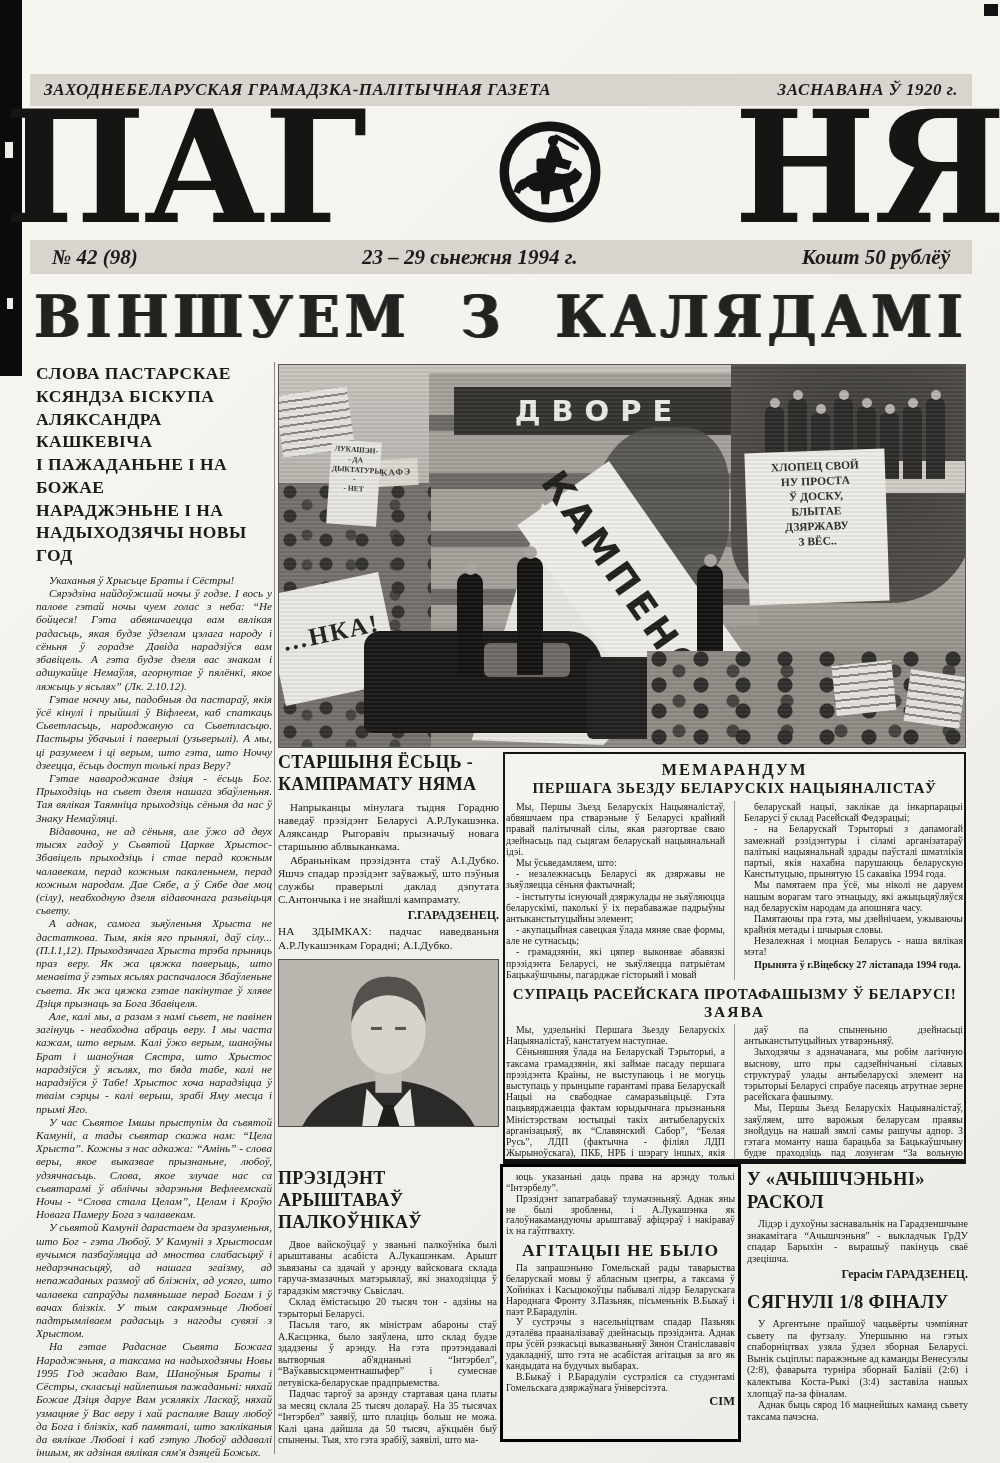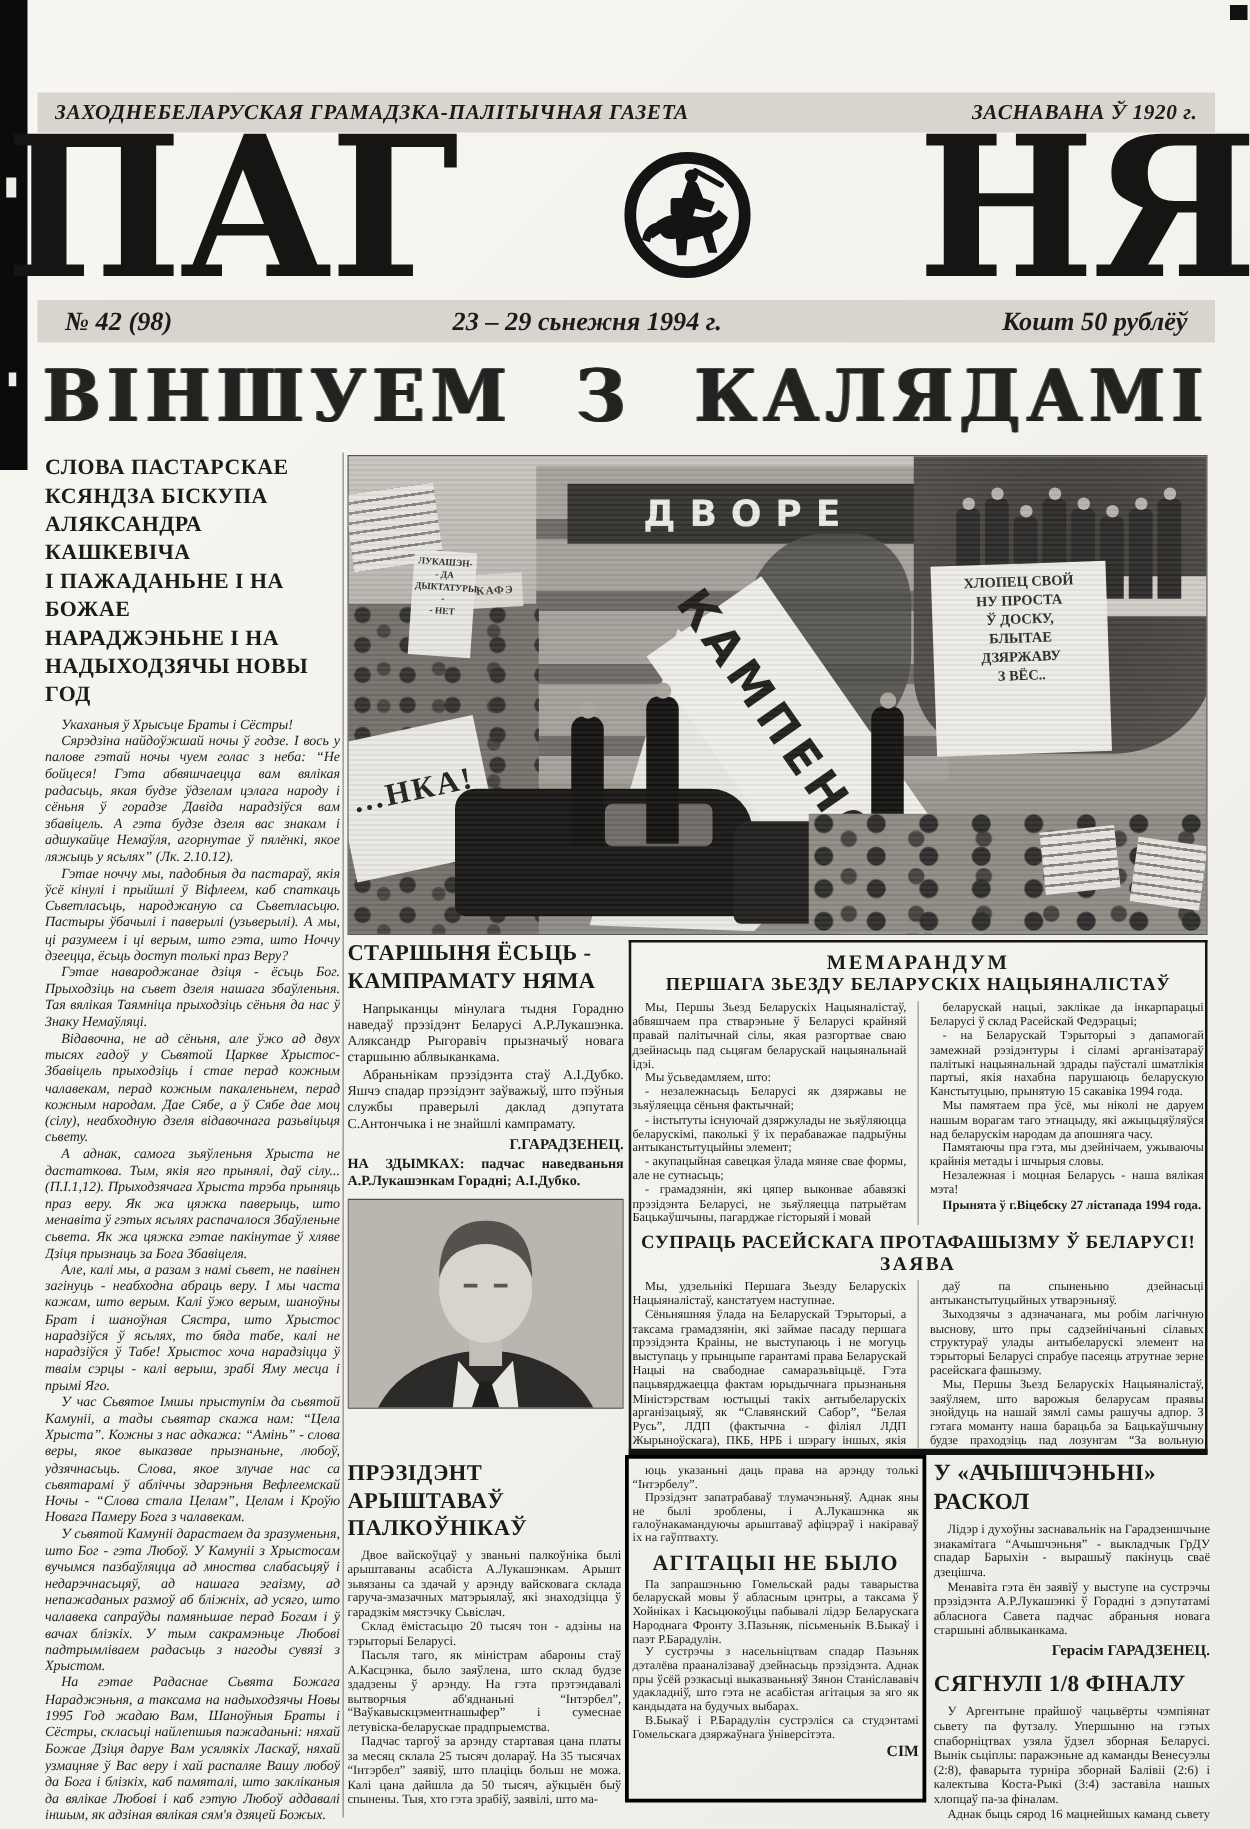--- a/index.html
+++ b/index.html
@@ -77,21 +77,21 @@
   .p1{left:238px;top:192px;} .p2{left:178px;top:208px;height:104px;} .p3{left:418px;top:200px;height:98px;}
   .ph-crowd-br{left:368px;top:286px;width:320px;height:98px;background:#8e8b84;
     background-image:radial-gradient(circle at 12px 8px,#2f2d2b 7px,rgba(0,0,0,0) 8px),radial-gradient(circle at 32px 20px,#454340 6px,rgba(0,0,0,0) 7px);
     background-size:42px 26px,54px 30px;}
   .photo .grain{left:0;top:0;width:100%;height:100%;background:repeating-linear-gradient(0deg,rgba(255,255,255,.05) 0 2px,rgba(0,0,0,.05) 2px 4px);pointer-events:none;}
   
   .col-mid{position:absolute;left:278px;top:752px;width:221px;height:412px;overflow:hidden;}
   .title-art{margin:0 0 5px 0;font-size:18px;font-weight:bold;line-height:1.22;letter-spacing:.3px;}
   .col-mid .para{font-size:11px;line-height:1.2;text-indent:12px;}
   .byline{font-weight:bold;font-size:12px;text-align:right;margin-top:2px;}
-  .caption{font-weight:bold;font-size:11.3px;text-align:justify;line-height:1.2;margin-top:2px;}
+  .caption{font-weight:normal;font-size:11.3px;text-align:justify;line-height:1.2;margin-top:2px;}
   .portrait{margin-top:6px;width:100%;height:168px;background:linear-gradient(135deg,#ccc9c3 0%,#918e89 100%);border:1px solid #4e4c49;box-sizing:border-box;}
   
   .box-right{position:absolute;left:503px;top:752px;width:463px;height:412px;border:2px solid #151515;
     border-bottom:5px solid #111;background:rgba(255,255,255,.15);padding:6px 1px;box-sizing:border-box;overflow:hidden;}
   .mem-title{margin:0;text-align:center;font-weight:bold;font-size:16.5px;letter-spacing:2px;}
   .mem-sub{margin:0 0 4px 0;text-align:center;font-weight:bold;font-size:14.8px;letter-spacing:.6px;}
   .two-col{display:flex;}
   .tc-col{flex:1;min-width:0;}
   .tc-col + .tc-col{border-left:1px solid #9b9892;padding-left:9px;margin-left:9px;}
   .box-right .para{font-size:9.9px;line-height:1.13;text-indent:10px;}
@@ -304,21 +304,20 @@
         <p class="para">У сустрэчы з насельніцтвам спадар Пазьняк дэталёва прааналізаваў дзейнасьць прэзідэнта. Аднак пры ўсёй рэзкасьці выказваньняў Зянон Станіслававіч удакладніў, што гэта не асабістая агітацыя за яго як кандыдата на будучых выбарах.</p>
         <p class="para">В.Быкаў і Р.Барадулін сустрэліся са студэнтамі Гомельскага дзяржаўнага ўніверсітэта.</p>
       </div>
     <div class="byline">СІМ</div>
   </div>
 
   <div class="col-bc">
     <h3 class="title-art">У «АЧЫШЧЭНЬНІ» РАСКОЛ</h3>
     <div>
         <p class="para">Лідэр і духоўны заснавальнік на Гарадзеншчыне знакамітага “Ачышчэньня” - выкладчык ГрДУ спадар Барыхін - вырашыў пакінуць сваё дзецішча.</p>
-        <p class="para">Менавіта гэта ён заявіў у выступе на сустрэчы прэзідэнта А.Р.Лукашэнкі ў Горадні з дэпутатамі абласнога Савета падчас абраньня новага старшыні аблвыканкама.</p>
       </div>
     <div class="byline">Герасім ГАРАДЗЕНЕЦ.</div>
     <h3 class="title-art mt8">СЯГНУЛІ 1/8 ФІНАЛУ</h3>
     <div>
         <p class="para">У Аргентыне прайшоў чацьвёрты чэмпіянат сьвету па футзалу. Упершыню на гэтых спаборніцтвах узяла ўдзел зборная Беларусі. Вынік сьціплы: паражэньне ад каманды Венесуэлы (2:8), фаварыта турніра зборнай Балівіі (2:6) і калектыва Коста-Рыкі (3:4) заставіла нашых хлопцаў па-за фіналам.</p>
         <p class="para">Аднак быць сярод 16 мацнейшых каманд сьвету таксама пачэсна.</p>
       </div>
 
   </div>
 

